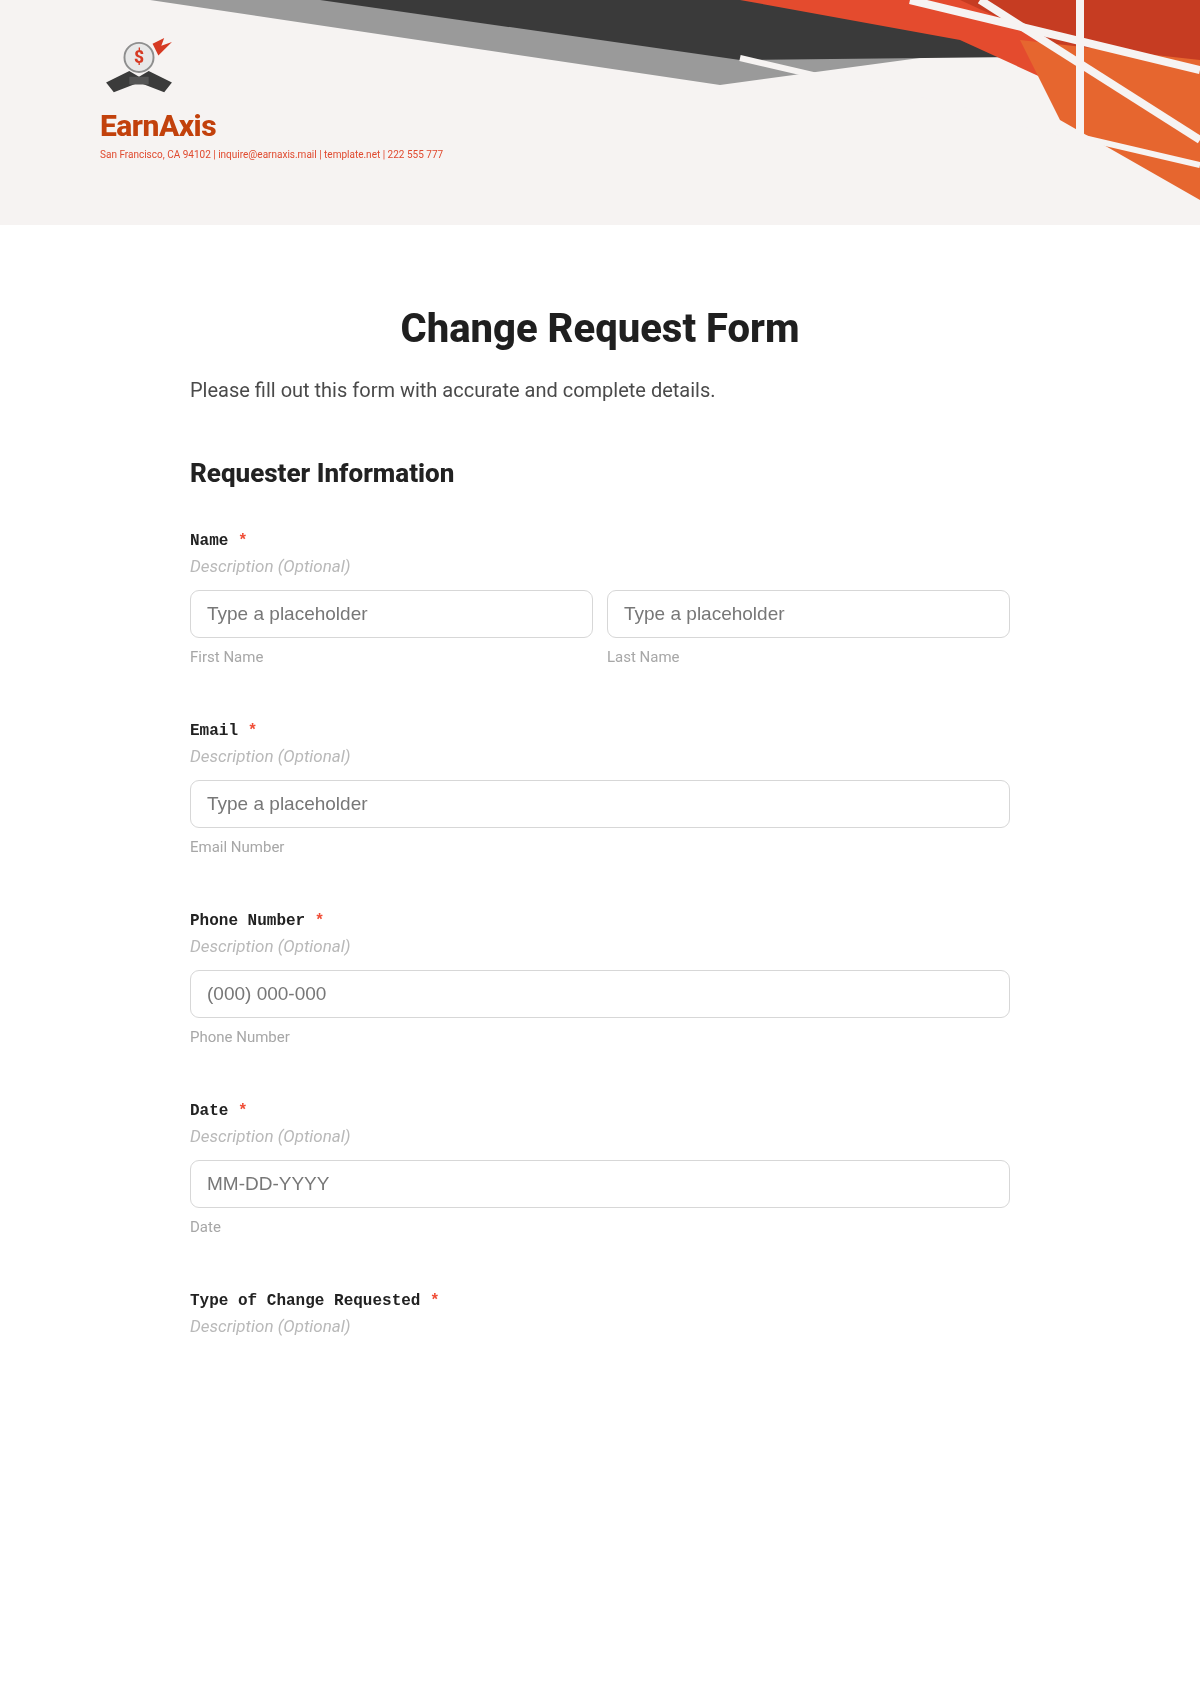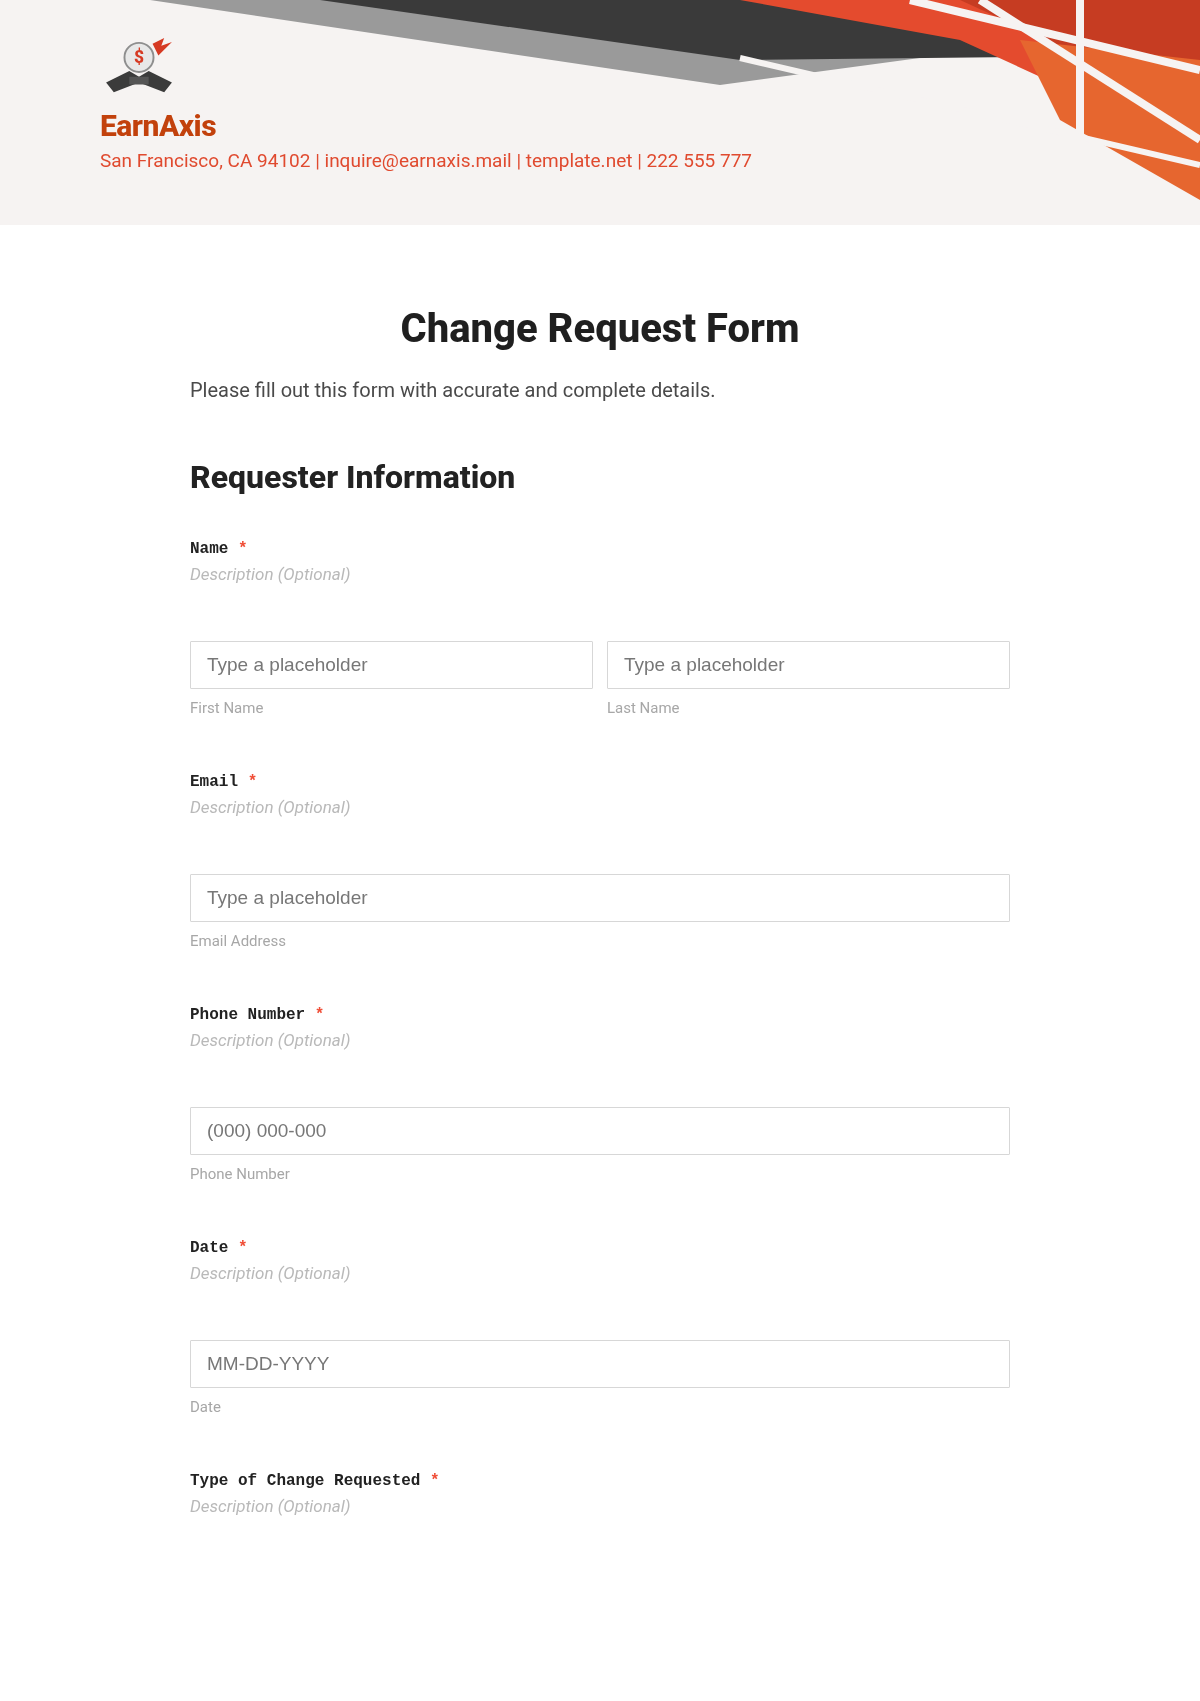--- a/index.html
+++ b/index.html
@@ -29,21 +29,21 @@
     height: 62px;
     margin-bottom: 4px;
   }
   .brand-name {
     font-size: 30px;
     font-weight: 800;
     color: #c2410c;
     letter-spacing: -0.5px;
   }
   .brand-tagline {
-    font-size: 19px;
+    font-size: 10px;
     color: #e04a2f;
     margin-top: 6px;
   }
   .form-wrap {
     max-width: 820px;
     margin: 0 auto;
     padding: 80px 0 40px;
   }
   .form-title {
     text-align: center;
@@ -52,21 +52,21 @@
     color: #1f1f1f;
     margin-bottom: 26px;
   }
   .form-subtitle {
     text-align: left;
     font-size: 20px;
     color: #4a4a4a;
     margin-bottom: 56px;
   }
   .section-heading {
-    font-size: 32px;
+    font-size: 26px;
     font-weight: 800;
     color: #222;
     margin-bottom: 44px;
   }
   .field-block {
     margin-bottom: 56px;
   }
   .field-label {
     font-size: 16px;
     font-weight: 700;
@@ -80,27 +80,26 @@
     font-style: italic;
     color: #b9b9b9;
     margin-bottom: 14px;
   }
   .input-row { display: flex; gap: 14px; }
   .input-cell { flex: 1; }
   .text-input {
     width: 100%;
     height: 48px;
     border: 1px solid #d7d7d7;
-    border-radius: 1px;
+    border-radius: 9px;
     padding: 0 16px;
     font-size: 19px;
     color: #555;
     background: #fff;
     outline: none;
-    margin-top: 43px;
   }
   .text-input::placeholder { color: #777; }
   .sub-label {
     font-size: 15px;
     color: #a7a7a7;
     margin-top: 10px;
   }
 </style>
 </head>
 <body>
@@ -154,21 +153,21 @@
     </div>
   </div>
 
   <div class="field-block">
     <div class="field-label">
       <span>Email</span>
       <span class="req-star">*</span>
     </div>
     <div class="field-desc">Description (Optional)</div>
     <input class="text-input" placeholder="Type a placeholder" style="">
-    <div class="sub-label">Email Address</div>
+    <div class="sub-label">Email Number</div>
   </div>
 
   <div class="field-block">
     <div class="field-label">
       <span>Phone Number</span>
       <span class="req-star">*</span>
     </div>
     <div class="field-desc">Description (Optional)</div>
     <input class="text-input" placeholder="(000) 000-000" style="">
     <div class="sub-label">Phone Number</div>

